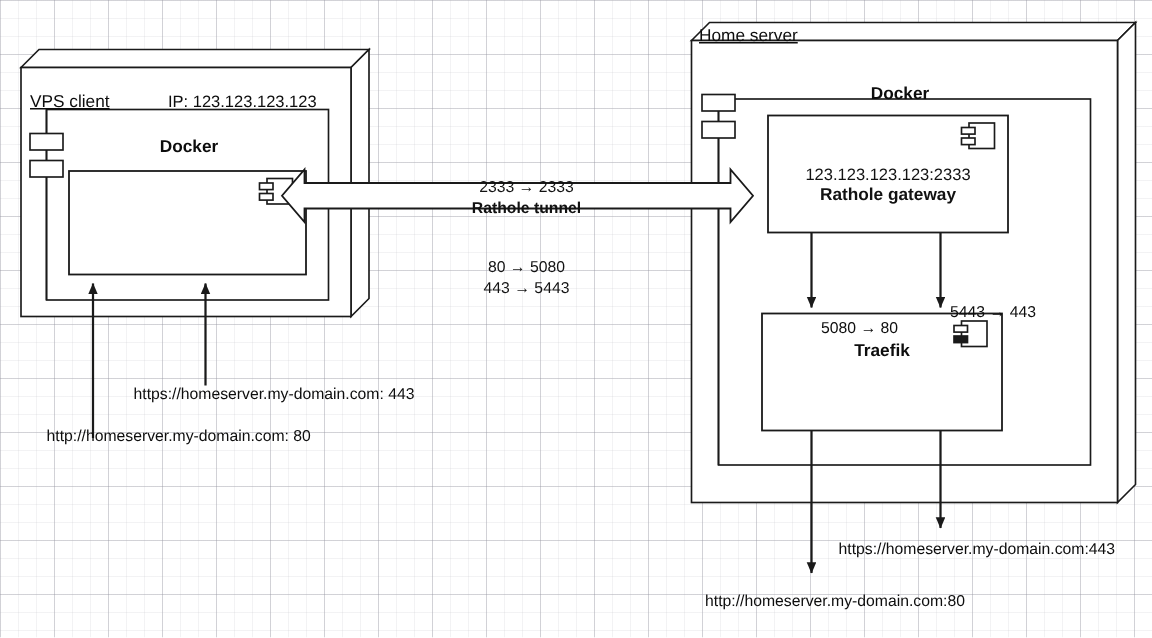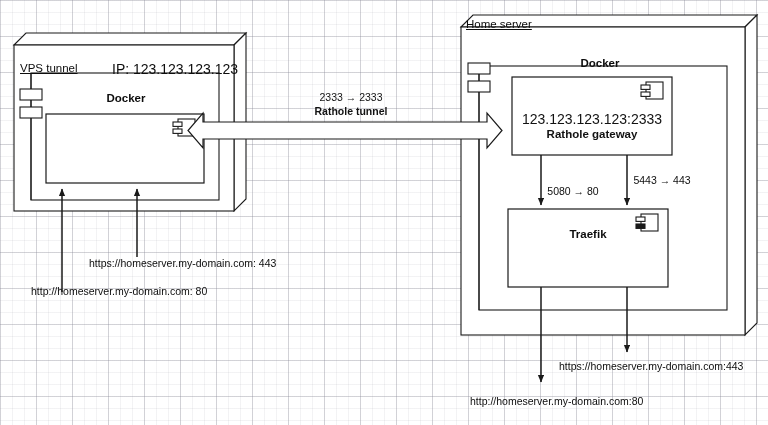--- a/index.html
+++ b/index.html
@@ -43,26 +43,27 @@
   .t-box-title {
     font-size: 11.5px;
     font-weight: bold;
     text-align: center;
   }
   .t-node-title {
     font-size: 11.5px;
     text-decoration: underline;
   }
   .t-mono-ip {
-    font-size: 14px;
+    font-size: 11px;
     text-align: center;
   }
   .t-edge {
     font-size: 10.5px;
     text-align: center;
+    margin-top: 28px;
   }
   .t-edge-strong {
     font-size: 10.5px;
     font-weight: bold;
     text-align: left;
   }
   .t-url {
     font-size: 10.5px;
     white-space: nowrap;
   }
@@ -171,40 +172,44 @@
     </g>
 
     <g>
       <line x1="541" y1="287" x2="541" y2="382" stroke="#1a1a1a" stroke-width="1.5" marker-end="url(#arrowSolid)"></line>
     </g>
     <g>
       <line x1="627" y1="287" x2="627" y2="352" stroke="#1a1a1a" stroke-width="1.5" marker-end="url(#arrowSolid)"></line>
     </g>
   </svg>
 
-  <div class="lbl t-node-title" style="left:20px; top:62px;">VPS tunnel</div>
+  <div class="lbl t-node-title" style="left:20px; top:62px;">VPS client</div>
   <div class="lbl t-mono-ip" style="left:112px; top:62px;">IP: 123.123.123.123</div>
   <div class="lbl t-box-title ctr" style="left:126px; top:92px;">Docker</div>
 
 
   <div class="lbl t-node-title" style="left:466px; top:18px;">Home server</div>
   <div class="lbl t-box-title ctr" style="left:600px; top:57px;">Docker</div>
 
   <div class="stack" style="left:592px; top:111px;">
     <div class="t-mono-ip">123.123.123.123:2333</div>
     <div class="t-box-title" style="margin-top:1px;">Rathole gateway</div>
   </div>
 
   <div class="lbl t-box-title ctr" style="left:588px; top:228px;">Traefik</div>
 
   <div class="stack" style="left:351px; top:91px;">
     <div class="t-edge">2333 → 2333</div>
     <div class="t-edge-strong" style="margin-top:2px;">Rathole tunnel</div>
   </div>
 
+  <div class="stack" style="left:351px; top:144px;">
+    <div class="t-edge">80 → 5080</div>
+    <div class="t-edge" style="margin-top:2px;">443 → 5443</div>
+  </div>
 
   <div class="lbl t-edge ctr" style="left:573px; top:186px;">5080 → 80</div>
   <div class="lbl t-edge ctr" style="left:662px; top:175px;">5443 → 443</div>
 
   <div class="lbl t-url" style="left:89px; top:258px;">https://homeserver.my-domain.com: 443</div>
   <div class="lbl t-url" style="left:31px; top:286px;">http://homeserver.my-domain.com: 80</div>
 
   <div class="lbl t-url" style="left:559px; top:361px;">https://homeserver.my-domain.com:443</div>
   <div class="lbl t-url" style="left:470px; top:396px;">http://homeserver.my-domain.com:80</div>
 

